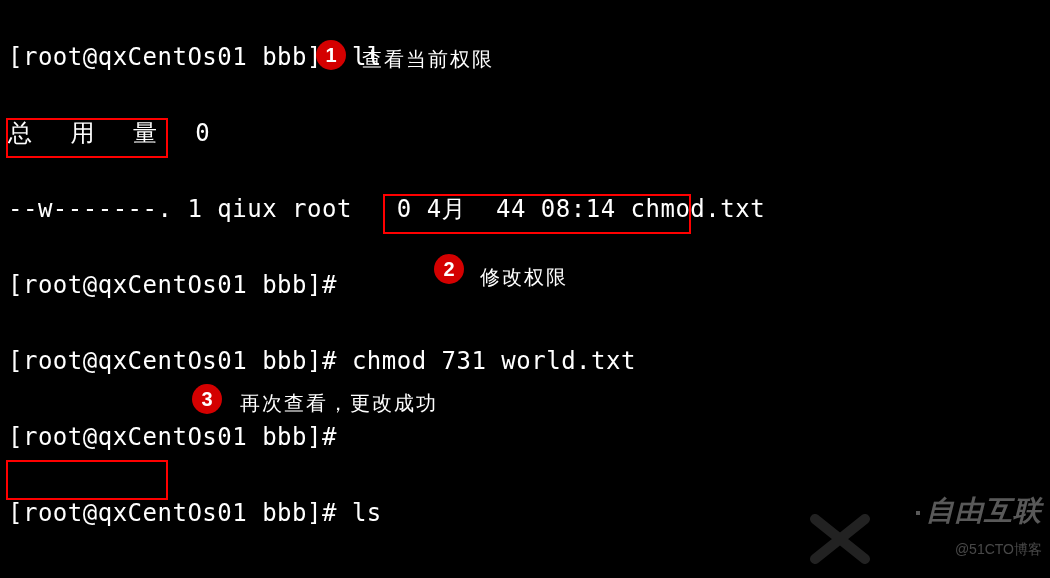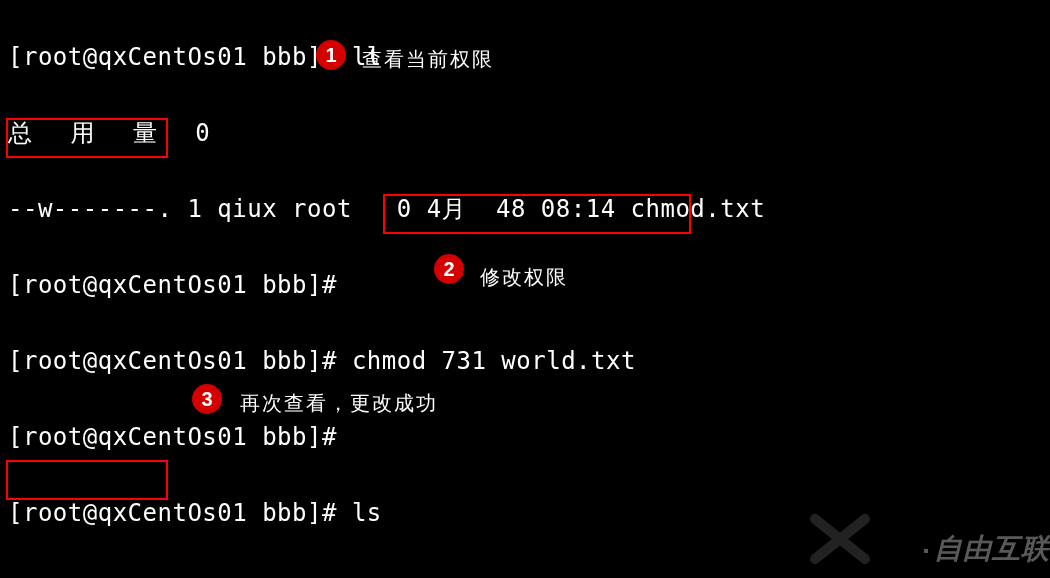--- a/index.html
+++ b/index.html
@@ -3,35 +3,35 @@
 <meta charset="utf-8">
 <style>
   html,body{margin:0;padding:0;background:#000;color:#fff;width:1050px;height:578px;overflow:hidden}
   body{font-family:"Consolas","Menlo","DejaVu Sans Mono",monospace;font-size:24px;line-height:38px;letter-spacing:.5px}
   .term{position:relative;padding:0 8px 0 8px;white-space:pre}
   .green{color:#00c800;font-weight:bold}
   .row{white-space:pre}
   .badge{display:inline-flex;align-items:center;justify-content:center;width:30px;height:30px;border-radius:50%;background:#d40000;color:#fff;font-size:20px;font-weight:bold;position:absolute;z-index:5;font-family:Arial,sans-serif;letter-spacing:0}
   .note{position:absolute;color:#fff;font-size:20px;font-family:"Microsoft YaHei","PingFang SC",sans-serif;white-space:nowrap;z-index:5;letter-spacing:2px}
   .box{position:absolute;border:2px solid #ff0000;z-index:4;pointer-events:none}
-  .wm{position:absolute;right:0;bottom:10px;opacity:.35;font-family:Arial,sans-serif;text-align:right;z-index:6}
+  .wm{position:absolute;right:8px;bottom:10px;opacity:.35;font-family:Arial,sans-serif;text-align:right;z-index:6}
   .wm .big{font-size:28px;font-weight:bold;font-style:italic;letter-spacing:1px}
   .wm .small{font-size:14px;color:#ccc;letter-spacing:0}
   .tag{display:inline-block;width:4px;height:4px;background:#fff;vertical-align:middle;margin-right:6px}
   .wmX{position:absolute;right:180px;bottom:14px;opacity:.25;z-index:6}
   .wmX svg{display:block}
   .sp{letter-spacing:12px}
 </style>
 </head>
 <body>
 
 <div class="term">
 <div class="row"><span>[</span><span>root</span><span>@</span><span>qxCentOs01</span> <span>bbb</span><span>]</span><span>#</span> <span>ll</span></div>
 <div class="row"><span class="sp">总 用 量 </span><span>0</span></div>
-<div class="row"><span>--w-------.</span> <span>1</span> <span>qiux</span> <span>root</span>   <span>0</span> <span>4月</span>  <span>48</span> <span>08:14</span> <span>chmod.txt</span></div>
+<div class="row"><span>--w-------.</span> <span>1</span> <span>qiux</span> <span>root</span>   <span>0</span> <span>4月</span>  <span>44</span> <span>08:14</span> <span>chmod.txt</span></div>
 <div class="row"><span>[</span><span>root</span><span>@</span><span>qxCentOs01</span> <span>bbb</span><span>]</span><span>#</span></div>
 <div class="row"><span>[</span><span>root</span><span>@</span><span>qxCentOs01</span> <span>bbb</span><span>]</span><span>#</span> <span>chmod 731 world.txt</span></div>
 <div class="row"><span>[</span><span>root</span><span>@</span><span>qxCentOs01</span> <span>bbb</span><span>]</span><span>#</span></div>
 <div class="row"><span>[</span><span>root</span><span>@</span><span>qxCentOs01</span> <span>bbb</span><span>]</span><span>#</span> <span>ls</span></div>
 
 
 
 
 
 
@@ -56,13 +56,14 @@
   </div>
 <div class="note" style="left:240px;top:384px">再次查看，更改成功</div>
 
 <div class="wmX">
   <svg width="60" height="50" viewBox="0 0 60 50">
     <path d="M5 5 L55 45 M55 5 L5 45" stroke="#888" stroke-width="10" stroke-linecap="round" fill="none"></path>
   </svg>
 </div>
 <div class="wm">
   <div class="big"><span class="tag"></span><span>自由互联</span></div>
+  <div class="small">@51CTO博客</div>
 </div>
 
 </body></html>

